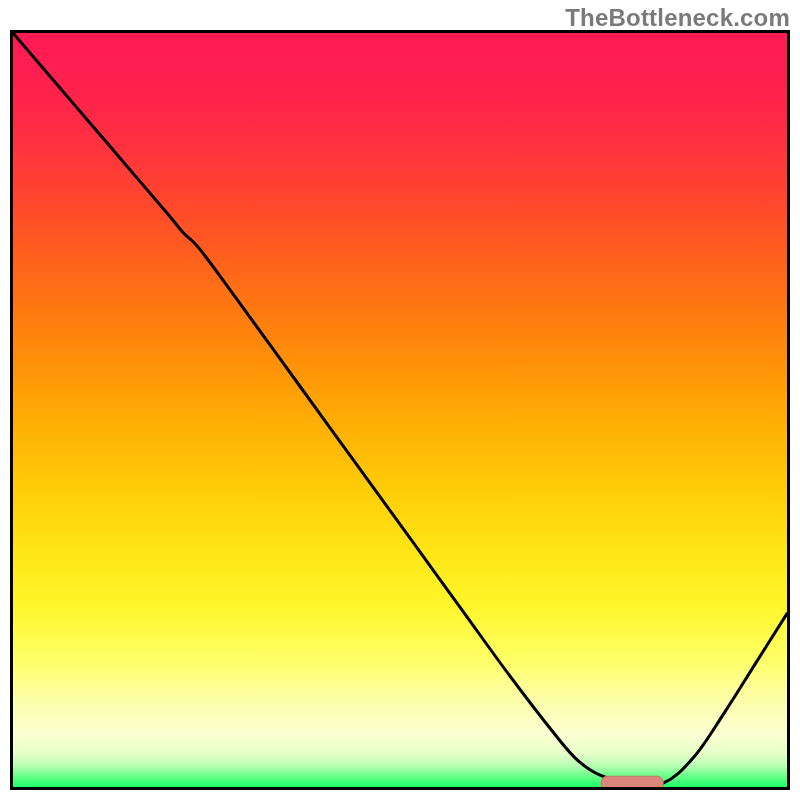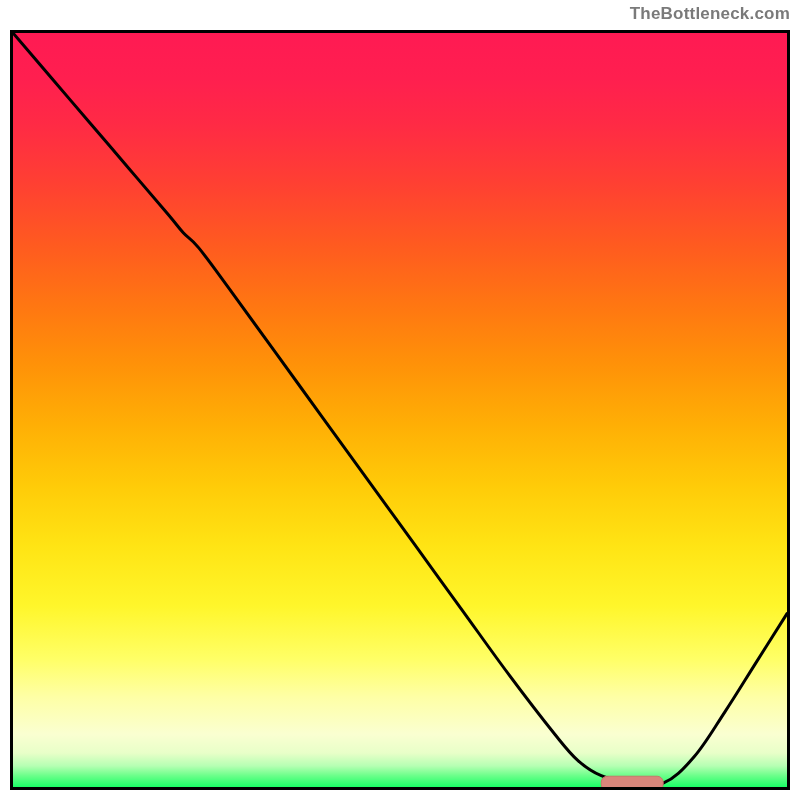--- a/index.html
+++ b/index.html
@@ -14,21 +14,21 @@
   .frame {
     position: relative;
     width: 800px;
     height: 800px;
     box-sizing: border-box;
   }
   .watermark {
     position: absolute;
     top: 4px;
     right: 10px;
-    font-size: 17px;
+    font-size: 24px;
     font-weight: 600;
     color: #7a7a7a;
     letter-spacing: 0.2px;
     user-select: none;
   }
   .plot-area {
     position: absolute;
     left: 10px;
     top: 30px;
     width: 780px;

